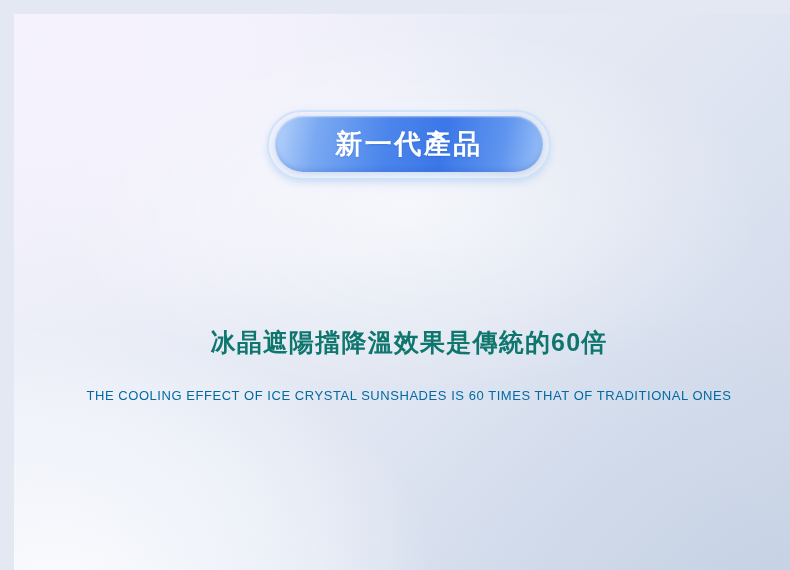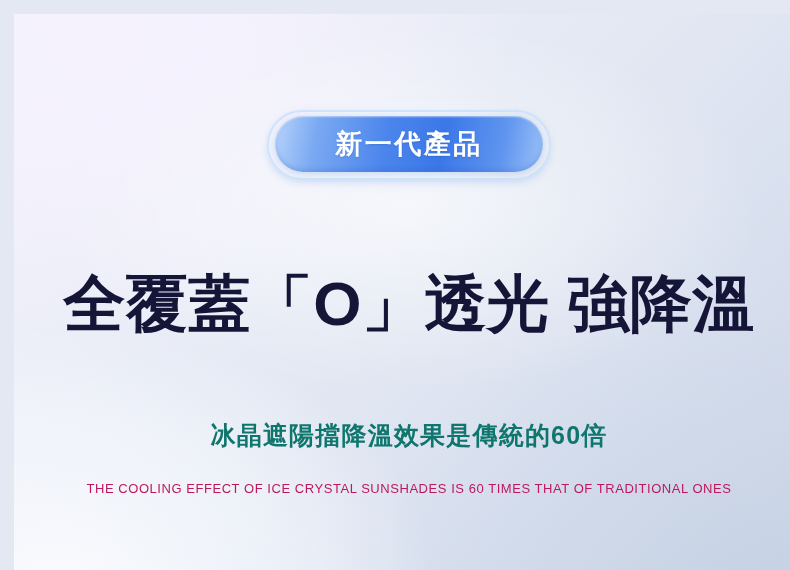--- a/index.html
+++ b/index.html
@@ -160,21 +160,21 @@
     color:#0f766e;
     letter-spacing:1.2px;
     white-space:nowrap;
   }
   .subtitle-en {
     position:relative;
     z-index:3;
     margin-top:15px;
     font-size:13px;
     font-weight:400;
-    color:#be185d;
+    color:#0369a1;
     letter-spacing:0.55px;
     white-space:nowrap;
   }
 </style>
 </head>
 <body>
 
 <div class="hero">
 
   <div class="bg-base"></div>
@@ -185,20 +185,19 @@
 
   <div class="badge-zone">
     <div class="badge-outer-glow"></div>
     <div class="badge-ring"></div>
     <div class="badge">
       <span class="badge-label">新一代產品</span>
     </div>
   </div>
 
   <div class="headline">
-    <div class="headline-line2">全覆蓋「O」透光 強降溫</div>
   </div>
 
   <div class="subtitle-cn">冰晶遮陽擋降溫效果是傳統的60倍</div>
 
   <div class="subtitle-en">THE COOLING EFFECT OF ICE CRYSTAL SUNSHADES IS 60 TIMES THAT OF TRADITIONAL ONES</div>
 
 </div>
 
 </body></html>

